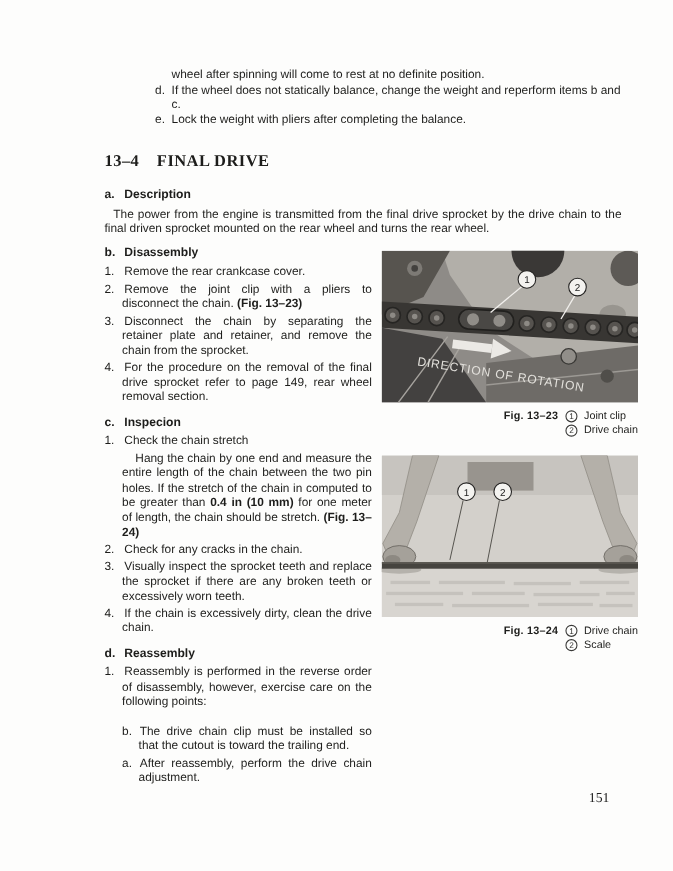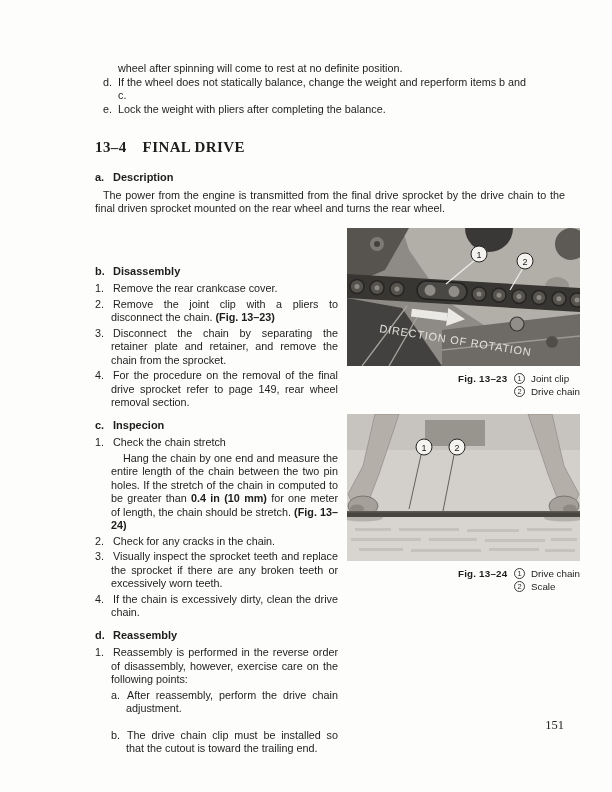--- a/index.html
+++ b/index.html
@@ -9,21 +9,21 @@
     width: 612px; height: 792px;
     background: #fdfdfc;
     font-family: "Liberation Sans", sans-serif;
     color: #1d1d1b;
     overflow: hidden;
   }
   .content { position: absolute; left: 95px; top: 62px; width: 483px; }
 
   
   .intro { margin-left: 8px; width: 462px; font-size: 10.8px; line-height: 13.5px; }
-  .intro-line { display: flex; }
+  .intro-line { display: flex; margin-left: 38px; }
   .intro-marker { width: 15px; flex: none; }
   .intro-text { flex: 1; }
 
   
   .main-heading {
     margin-top: 23px;
     font-family: "Liberation Serif", serif;
     font-size: 15px; font-weight: 700; letter-spacing: 0.4px;
   }
   .main-heading .h-num { margin-right: 16px; margin-top: 22px; }
@@ -35,21 +35,21 @@
   .mt-sec  { margin-top: 9px; }
 
   .desc-body {
     margin-top: 4px; width: 470px;
     font-size: 10.8px; line-height: 13.5px;
     text-align: justify; text-indent: 8px;
   }
 
   
   .columns { display: flex; margin-top: 8px; }
-  .col-left { width: 243px; flex: none; margin-top: 41px; }
+  .col-left { width: 243px; flex: none; }
   .col-right { width: 233px; flex: none; margin-left: 9px; margin-top: 4px; }
 
   .col-left .body-list { margin-top: 4px; }
   .li {
     font-size: 10.8px; line-height: 13.5px;
     text-align: justify;
     padding-left: 16px; text-indent: -16px;
     margin-bottom: 2px;
   }
   .li .num { margin-right: 9px; }
@@ -74,21 +74,21 @@
   .fig-label { font-weight: 700; width: 56px; flex: none; letter-spacing: 0.2px; }
   .callout-row { display: flex; align-items: center; }
   .cnum {
     width: 11px; height: 11px; flex: none;
     border: 1px solid #3a3a38; border-radius: 50%;
     font-size: 7.5px; line-height: 9.5px; text-align: center;
     margin-right: 6px; color: #2a2a28;
   }
 
   .page-number {
-    position: absolute; right: 48px; top: 718px;
+    position: absolute; right: 58px; top: 718px;
     font-family: "Liberation Serif", serif;
     font-size: 12.5px; color: #222;
   }
 </style>
 </head>
 <body>
 
 <div class="page">
   <div class="content">
 
@@ -143,22 +143,22 @@
           <div class="li"><span class="num">2.</span><span>Check for any cracks in the chain.</span></div>
           <div class="li"><span class="num">3.</span><span>Visually inspect the sprocket teeth and replace the sprocket if there are any broken teeth or excessively worn teeth.</span></div>
           <div class="li"><span class="num">4.</span><span>If the chain is excessively dirty, clean the drive chain.</span></div>
         </div>
 
         <div class="sec-label mt-sec">
           <span class="sl-num">d.</span><span>Reassembly</span>
         </div>
         <div class="body-list">
           <div class="li"><span class="num">1.</span><span>Reassembly is performed in the reverse order of disassembly, however, exercise care on the following points:</span></div>
+          <div class="li-sub gap-before"><span class="num">b.</span><span>The drive chain clip must be installed so that the cutout is toward the trailing end.</span></div>
           <div class="li-sub"><span class="num">a.</span><span>After reassembly, perform the drive chain adjustment.</span></div>
-          <div class="li-sub gap-before"><span class="num">b.</span><span>The drive chain clip must be installed so that the cutout is toward the trailing end.</span></div>
         </div>
       </div>
 
       <div class="col-right">
 
         <div class="figure">
           <svg class="photo" width="233" height="138" viewBox="0 0 233 138">
             <rect width="233" height="138" fill="#8e8b87"></rect>
             <polygon points="55,0 233,0 233,95 160,112 95,70 62,22" fill="#b2afa9"></polygon>
             <circle cx="142" cy="0" r="24" fill="#3a3836"></circle>

